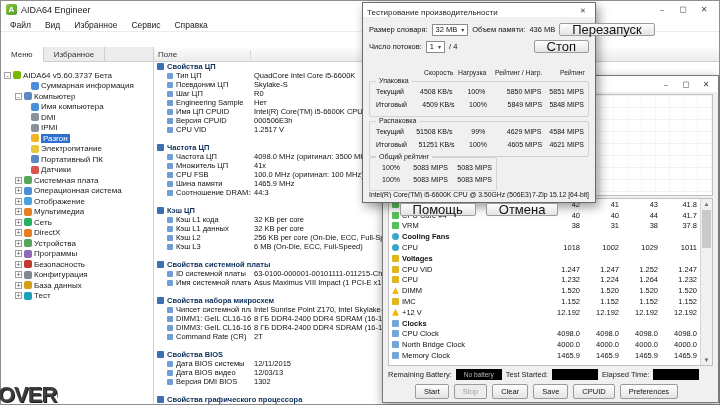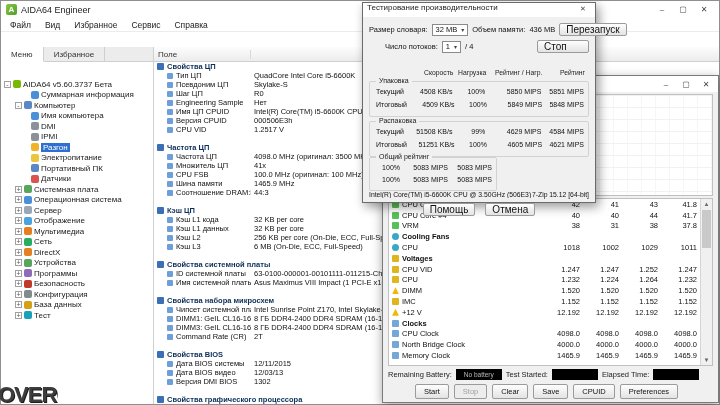--- a/index.html
+++ b/index.html
@@ -26,21 +26,21 @@
   .tb-sep{width:1px;height:11px;background:#d5d5d5;}
   .report-btn{display:flex;align-items:center;gap:3px;font-size:8px;color:#333;padding:1px 4px;border:1px solid transparent;}
   .doc-icon{width:7px;height:9px;background:#fff;border:1px solid #8a8a8a;
             background-image:repeating-linear-gradient(#fff 0 1px,#b9c7d8 1px 2px);}
 
   .content{position:absolute;top:46px;bottom:0;left:0;right:0;display:flex;}
   .leftpanel{width:153px;border-right:1px solid #d0d0d0;display:flex;flex-direction:column;box-sizing:border-box;background:#fff;}
   .tabs{height:14px;display:flex;background:#ececec;border-bottom:1px solid #cfcfcf;font-size:8px;color:#333;}
   .tab{padding:0 10px;display:flex;align-items:center;border-right:1px solid #cfcfcf;}
   .tab.active{background:#fff;border-bottom:1px solid #fff;margin-bottom:-1px;}
-  .tree{flex:1;overflow:hidden;padding-top:17px;font-size:8px;color:#1a1a1a;}
+  .tree{flex:1;overflow:hidden;padding-top:8px;font-size:8px;color:#1a1a1a;}
   .titem{height:10.5px;display:flex;align-items:center;gap:2px;white-space:nowrap;}
   .titem[data-level="0"]{padding-left:3px;}
   .titem[data-level="1"]{padding-left:14px;}
   .titem[data-level="2"]{padding-left:30px;}
   .expander{width:7px;height:7px;box-sizing:border-box;border:1px solid #a0a0a0;background:#fff;color:#555;
             font-size:7px;line-height:5px;text-align:center;flex:none;}
   .expander:empty{display:none;}
   .ticon{width:8px;height:8px;border-radius:2px;flex:none;background:#5b87c5;}
   .tlabel{overflow:hidden;}
   .titem[data-sel="1"] .tlabel{background:#2f6fd0;color:#fff;padding:0 2px;}
@@ -90,29 +90,29 @@
   .lcd{background:#000;color:#b9b9b9;height:11px;min-width:46px;padding:0 3px;font-size:6.5px;
        display:flex;align-items:center;justify-content:center;box-sizing:border-box;}
   .stab-buttons{position:absolute;left:4px;right:4px;top:307px;height:16px;display:flex;gap:5px;align-items:center;padding-left:28px;}
   .btn{height:15px;padding:0 8px;background:linear-gradient(#fefefe,#e3e3e3);border:1px solid #9b9b9b;border-radius:2px;
        font-size:7.5px;color:#111;display:inline-flex;align-items:center;justify-content:center;box-sizing:border-box;}
   .btn[data-disabled="1"]{color:#a0a0a0;background:#ededed;}
 
   
   #bench{position:absolute;left:362px;top:2px;width:234px;height:201px;background:#f0f0f0;border:1px solid #6b6b6b;
          box-sizing:border-box;z-index:3;box-shadow:3px 4px 10px rgba(0,0,0,.4);}
-  .dlg-title{height:14px;background:#fff;display:flex;align-items:flex-start;padding:0 4px;font-size:8px;color:#222;}
+  .dlg-title{height:14px;background:#fff;display:flex;align-items:flex-end;padding:0 4px;font-size:8px;color:#222;}
   .dlg-title .t{flex:1;overflow:hidden;white-space:nowrap;}
   .dlg-close{width:16px;height:12px;display:flex;align-items:center;justify-content:center;font-size:7px;color:#444;}
   .dlg-body{position:absolute;left:6px;right:6px;top:16px;bottom:4px;font-size:7.5px;color:#111;}
   .drow{position:absolute;left:0;right:0;display:flex;align-items:center;gap:4px;height:13px;white-space:nowrap;}
   .dd{height:12px;background:#fff;border:1px solid #8a8a8a;display:flex;align-items:center;padding:0 3px;box-sizing:border-box;}
   .dd::after{content:"▾";font-size:6px;margin-left:4px;color:#444;}
-  .dbtn{height:13px;padding:0 6px;background:linear-gradient(#fefefe,#e3e3e3);border:1px solid #9b9b9b;border-radius:2px;
-        font-size:10px;display:inline-flex;align-items:center;box-sizing:border-box;}
+  .dbtn{height:13px;padding:0 12px;background:linear-gradient(#fefefe,#e3e3e3);border:1px solid #9b9b9b;border-radius:2px;
+        font-size:13px;display:inline-flex;align-items:center;box-sizing:border-box;}
   .colheads{position:absolute;top:50px;left:36px;right:4px;display:flex;font-size:6.8px;color:#222;}
   .colheads span{text-align:right;}
   .ch-speed{width:50px;} .ch-usage{width:34px;} .ch-rpu{width:58px;} .ch-rating{width:44px;}
   .gbox{position:absolute;left:0;right:0;border:1px solid #d2d2d2;border-radius:2px;background:#f0f0f0;}
   .gbox .legend{position:absolute;top:-5px;left:6px;background:#f0f0f0;padding:0 3px;font-size:7px;color:#1a1a1a;}
   .brow{display:flex;align-items:center;height:13px;padding:0 4px 0 6px;font-size:7px;white-space:nowrap;}
   .blabel{flex:1;}
   .bcol{text-align:right;}
   .b-speed{width:50px;} .b-usage{width:34px;} .b-rpu{width:58px;} .b-rating{width:44px;}
   .stats{position:absolute;left:2px;top:140px;width:86px;font-size:7px;}
@@ -232,25 +232,20 @@
             <span class="ticon" style="background: rgb(88, 165, 92);"></span>
             <span class="tlabel">Системная плата</span>
           </div>
 
           <div class="titem" data-level="1" data-sel="0">
             <span class="expander">+</span>
             <span class="ticon" style="background: rgb(74, 144, 217);"></span>
             <span class="tlabel">Операционная система</span>
           </div>
 
-          <div class="titem" data-level="1" data-sel="0">
-            <span class="expander">+</span>
-            <span class="ticon" style="background: rgb(154, 167, 181);"></span>
-            <span class="tlabel">Сервер</span>
-          </div>
 
           <div class="titem" data-level="1" data-sel="0">
             <span class="expander">+</span>
             <span class="ticon" style="background: rgb(74, 163, 223);"></span>
             <span class="tlabel">Отображение</span>
           </div>
 
           <div class="titem" data-level="1" data-sel="0">
             <span class="expander">+</span>
             <span class="ticon" style="background: rgb(230, 126, 34);"></span>
@@ -841,21 +836,21 @@
     <span class="dlg-close">✕</span>
   </div>
   <div class="dlg-body">
     <div class="drow" style="top:4px;">
       <span>Размер словаря:</span>
       <span class="dd">32 MB</span>
       <span>Объем памяти:</span>
       <span>436 MB</span>
       <span class="dbtn" style="margin-left:auto;">Перезапуск</span>
     </div>
-    <div class="drow" style="top:21px;margin-left:16px;">
+    <div class="drow" style="top:21px;">
       <span>Число потоков:</span>
       <span class="dd">1</span>
       <span>/ 4</span>
       <span class="dbtn" style="margin-left:auto;min-width:52px;">Стоп</span>
     </div>
 
     <div class="colheads">
       <span class="ch-speed">Скорость</span>
       <span class="ch-usage">Нагрузка</span>
       <span class="ch-rpu">Рейтинг / Нагр.</span>

